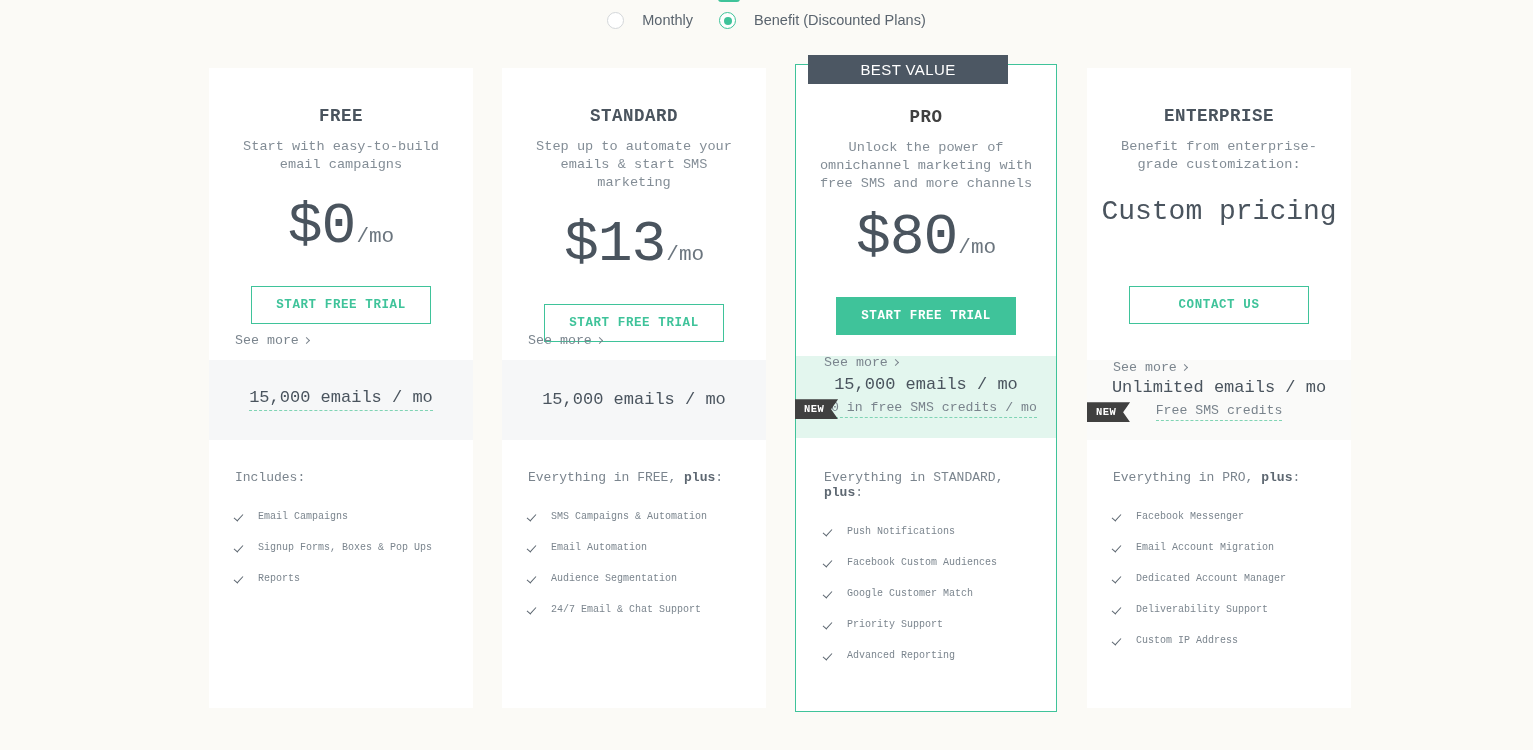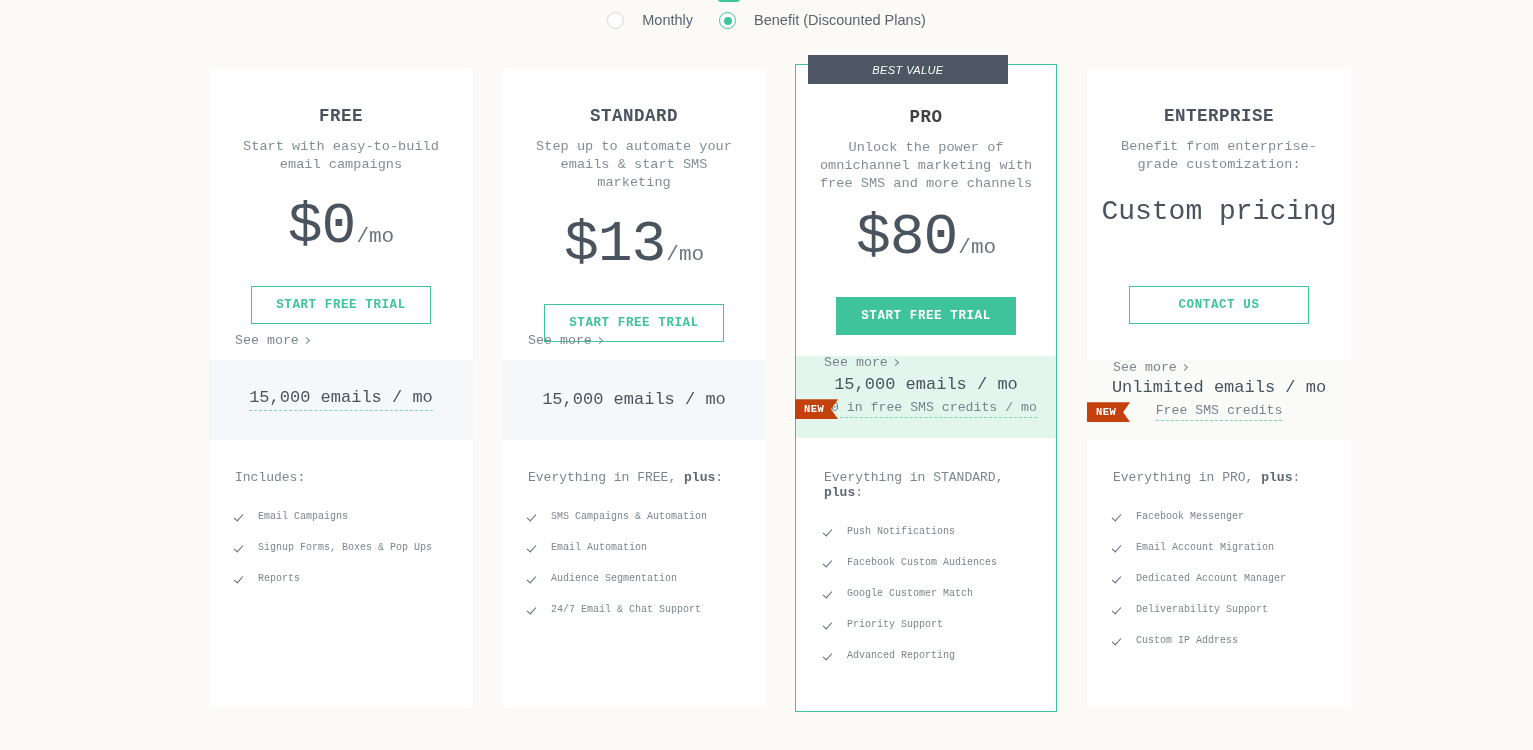--- a/index.html
+++ b/index.html
@@ -109,27 +109,26 @@
 
   
   .best-value-badge {
     position: absolute;
     left: 808px;
     top: 55px;
     width: 200px;
     height: 29px;
     background: #4c5763;
     color: #ffffff;
-    font-size: 11px;
+    font-size: 15px;
     letter-spacing: 0.4px;
     display: flex;
     align-items: center;
     justify-content: center;
     z-index: 5;
-    font-style: italic;
   }
 
   
   .card-head {
     padding: 38px 22px 0;
     text-align: center;
   }
   .card-pro .card-head { padding-top: 42px; }
 
   .plan-name {
@@ -252,21 +251,21 @@
   }
 
   
   .new-ribbon {
     position: absolute;
     left: 0;
     top: 50%;
     transform: translateY(-50%);
     height: 20px;
     padding: 0 14px 0 9px;
-    background: #c2410c;
+    background: #404040;
     color: #ffffff;
     font-size: 10.5px;
     font-weight: bold;
     letter-spacing: 0.4px;
     display: flex;
     align-items: center;
     clip-path: polygon(0 0, 100% 0, calc(100% - 7px) 50%, 100% 100%, 0 100%);
   }
   .card-pro .new-ribbon { left: -1px; }
   .card-enterprise .new-ribbon { left: 0px; }

